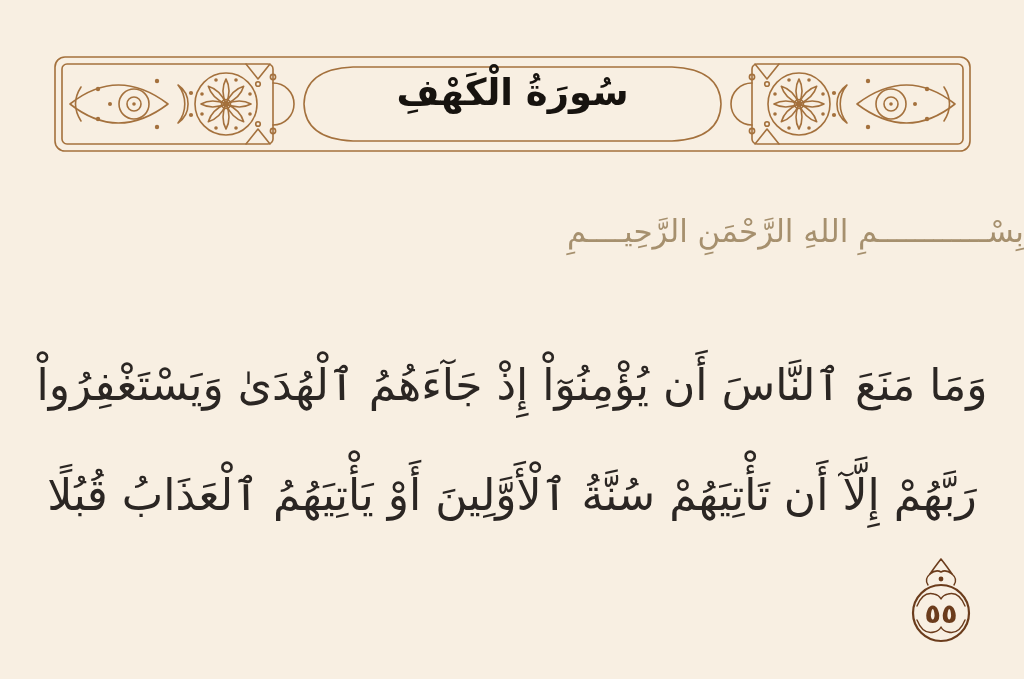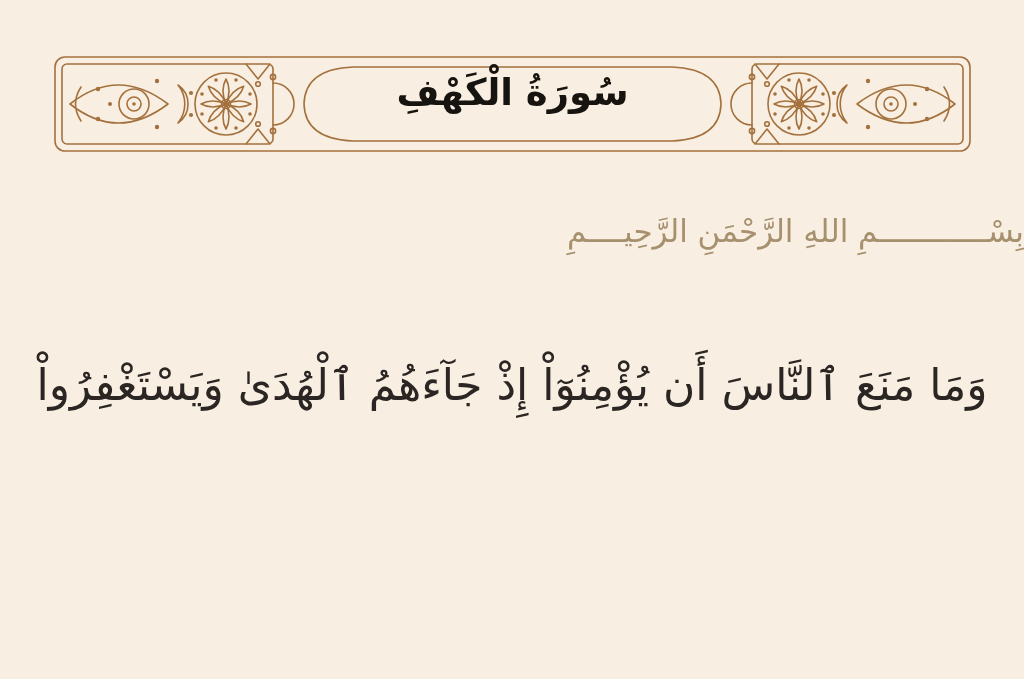--- a/index.html
+++ b/index.html
@@ -99,16 +99,35 @@
       </g>
     </svg>
   </div>
 
   <div class="surah-title">سُورَةُ الْكَهْفِ</div>
 
   <div class="basmala">بِسْــــــــــــمِ اللهِ الرَّحْمَنِ الرَّحِيــــمِ</div>
 
   <div class="verse">
     <div class="line">وَمَا مَنَعَ ٱلنَّاسَ أَن يُؤْمِنُوٓاْ إِذْ جَآءَهُمُ ٱلْهُدَىٰ وَيَسْتَغْفِرُواْ</div>
+    <div class="line">رَبَّهُمْ إِلَّآ أَن تَأْتِيَهُمْ سُنَّةُ ٱلْأَوَّلِينَ أَوْ يَأْتِيَهُمُ ٱلْعَذَابُ قُبُلًا</div>
   </div>
 
+  <div class="ayah-marker">
+    <svg viewBox="0 0 76 92" width="76" height="92" aria-hidden="true">
+      <g stroke="#6b3c1c" fill="none" stroke-width="2" stroke-linecap="round" stroke-linejoin="round">
+
+        <path d="M38 3 Q31 12 27 18 Q33 13 38 16 Q43 13 49 18 Q45 12 38 3 Z" stroke-width="1.6"></path>
+        <path d="M27 18 Q21 23 25 29" stroke-width="1.4"></path>
+        <path d="M49 18 Q55 23 51 29" stroke-width="1.4"></path>
+        <circle cx="38" cy="23" r="2.4" fill="#6b3c1c" stroke="none"></circle>
+
+        <circle cx="38" cy="57" r="28" stroke-width="2.2"></circle>
+
+        <path d="M14 50 Q20 35 31 38 Q36 39 38 43 Q40 39 45 38 Q56 35 62 50" stroke-width="1.4"></path>
+
+        <path d="M14 64 Q20 79 31 76 Q36 75 38 71 Q40 75 45 76 Q56 79 62 64" stroke-width="1.4"></path>
+      </g>
+      <text x="38" y="67" text-anchor="middle" font-size="27" font-weight="bold" fill="#6b3c1c" font-family="DejaVu Sans, sans-serif">٥٥</text>
+    </svg>
+  </div>
 
 </div>
 
 </body></html>

